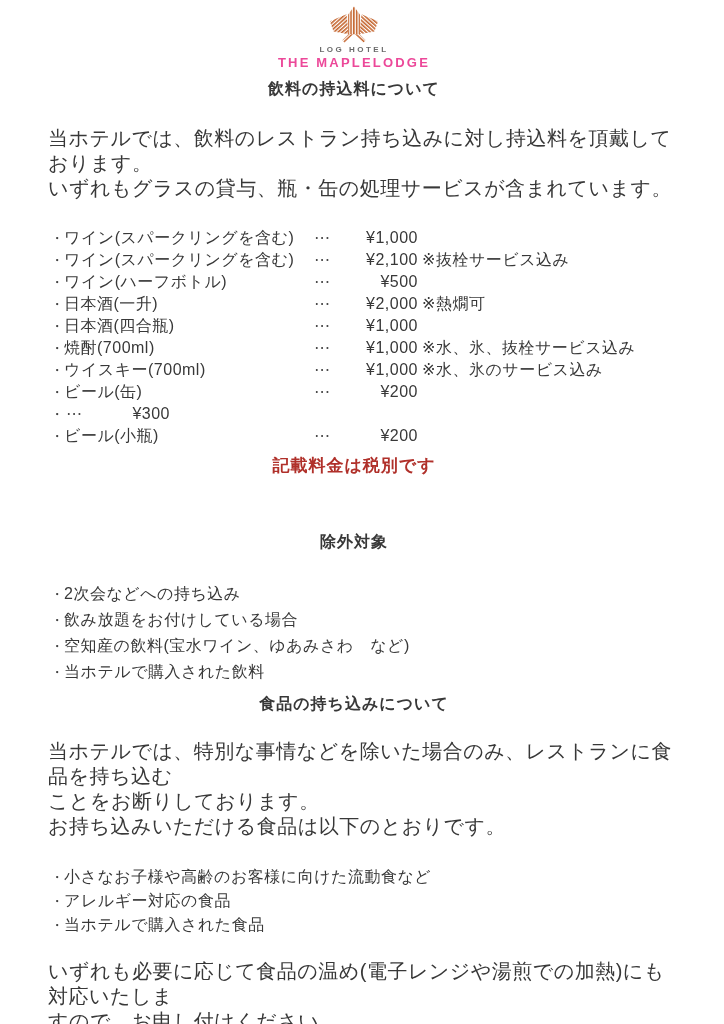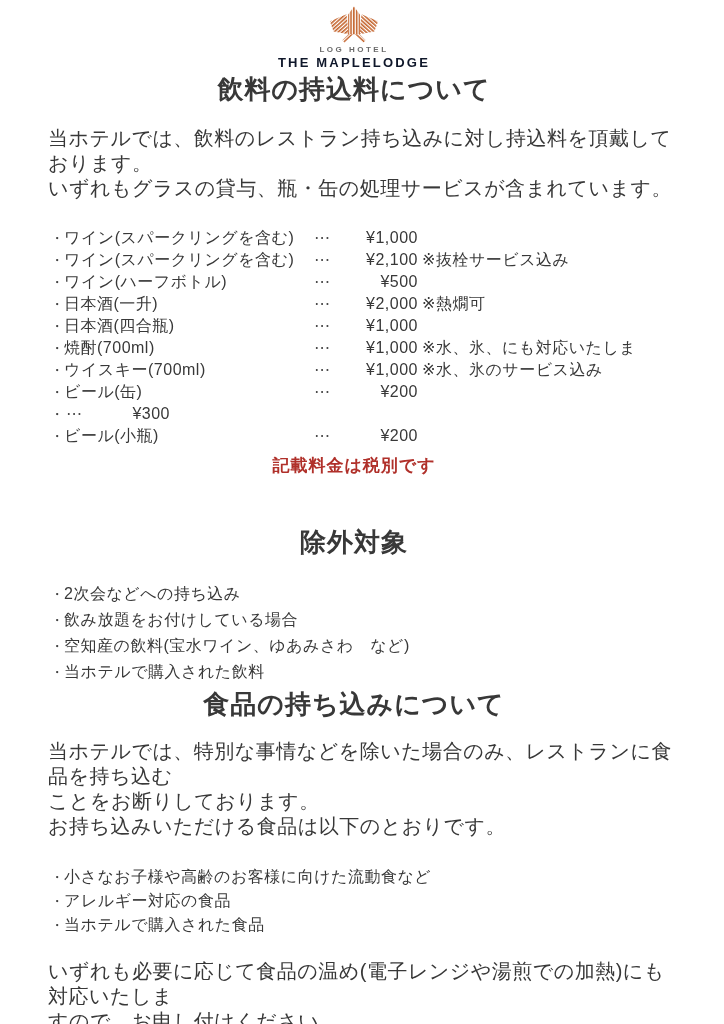--- a/index.html
+++ b/index.html
@@ -14,27 +14,27 @@
 
   
   .logo-block { padding-top: 6px; text-align: center; }
   .logo-leaf { display: block; margin: 0 auto; }
   .logo-line1 {
     margin-top: 1px; font-size: 8px; letter-spacing: 2.5px;
     color: #6a6a6a; font-weight: 600;
   }
   .logo-line2 {
     margin-top: 1px; font-size: 13px; letter-spacing: 2.2px;
-    color: #0f172a; font-weight: 700;
+    color: #ec4899; font-weight: 700;
   }
 
   
   .section-title {
     margin-top: 6px; text-align: center;
-    font-size: 26px; font-weight: 700; letter-spacing: 1px;
+    font-size: 16px; font-weight: 700; letter-spacing: 1px;
     color: #383838; line-height: 26px;
   }
   .section-title.excl { margin-top: 52px; }
   .section-title.food { }
 
   
   .para {
     margin-top: 24px; padding-left: 48px; padding-right: 28px;
     font-size: 20px; line-height: 25px; letter-spacing: 0.5px;
     white-space: pre-line;
@@ -131,21 +131,21 @@
       <span class="bev-name">日本酒(四合瓶)</span>
       <span class="bev-dots">⋯</span>
       <span class="bev-price">¥1,000</span>
       <span class="bev-note"></span>
     </div>
     <div class="bev-row">
       <span class="bullet">・</span>
       <span class="bev-name">焼酎(700ml)</span>
       <span class="bev-dots">⋯</span>
       <span class="bev-price">¥1,000</span>
-      <span class="bev-note">※水、氷、にも対応いたしま</span>
+      <span class="bev-note">※水、氷、抜栓サービス込み</span>
     </div>
     <div class="bev-row">
       <span class="bullet">・</span>
       <span class="bev-name">ウイスキー(700ml)</span>
       <span class="bev-dots">⋯</span>
       <span class="bev-price">¥1,000</span>
       <span class="bev-note">※水、氷のサービス込み</span>
     </div>
     <div class="bev-row">
       <span class="bullet">・</span>

